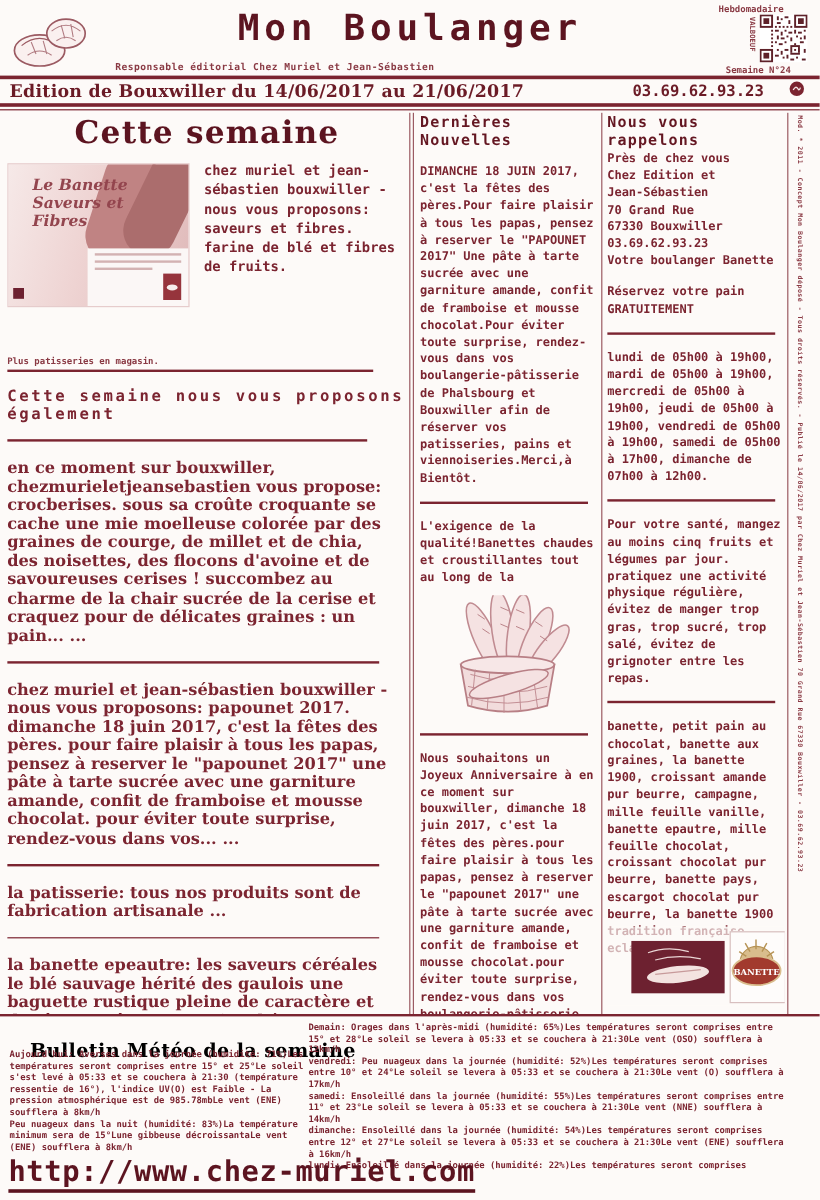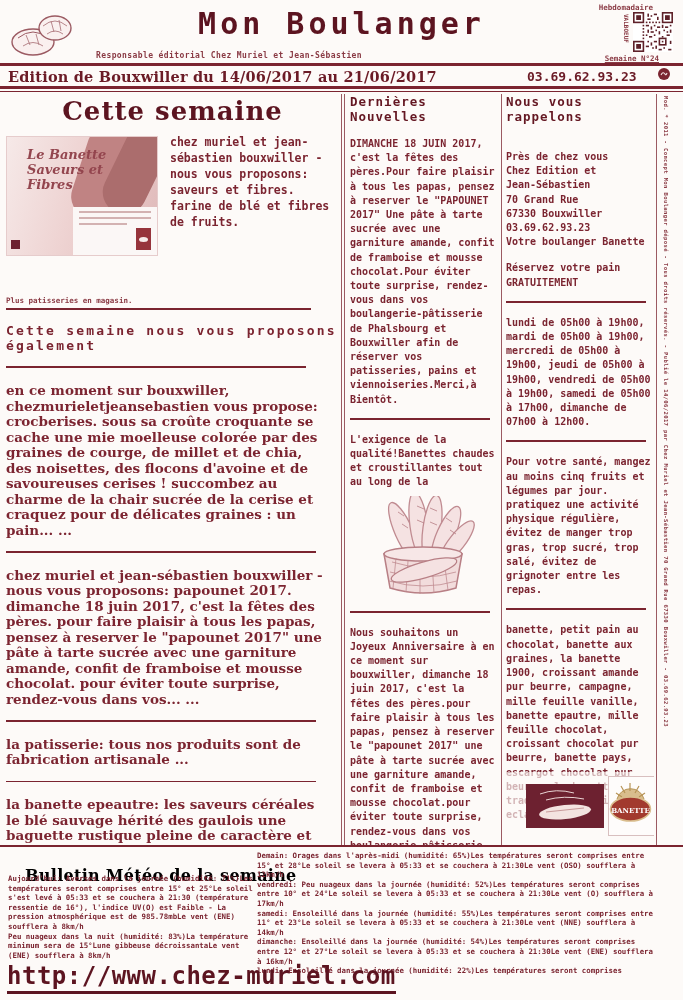--- a/index.html
+++ b/index.html
@@ -11,21 +11,21 @@
   header{position:absolute;left:0;top:0;width:683px;height:76px;}
   .bread-logo{position:absolute;left:10px;top:12px;width:64px;height:46px;}
   h1.title{position:absolute;left:0;right:0;top:6px;margin:0;text-align:center;
      font:bold 30px "DejaVu Sans Mono",monospace;letter-spacing:4px;color:#5c1420;}
   .editorial{position:absolute;left:96px;top:51px;font:bold 8px "DejaVu Sans Mono",monospace;
      letter-spacing:.4px;color:#8a3a44;}
   .periodicity{position:absolute;right:30px;top:3px;font:bold 7.5px "DejaVu Sans Mono",monospace;color:#8a3a44;}
   .qr{position:absolute;right:10px;top:12px;width:40px;height:40px;}
   .qrside{position:absolute;right:53px;top:14px;height:40px;writing-mode:vertical-rl;
      font:bold 6px "DejaVu Sans Mono",monospace;color:#8a3a44;overflow:hidden;}
-  .week{position:absolute;right:24px;top:54px;font:bold 7.5px "DejaVu Sans Mono",monospace;color:#8a3a44;text-decoration:underline;}
+  .week{position:absolute;right:24px;top:54px;font:bold 7.5px "DejaVu Sans Mono",monospace;color:#8a3a44;}
 
   .hrule{position:absolute;left:0;width:683px;background:#7b2430;}
   .r1{top:63px;height:3px;}
   .r2{top:86px;height:3px;}
   .r3{top:91px;height:1px;}
   .rweather{top:845px;height:2px;}
 
   .edition-bar{position:absolute;left:0;top:66px;width:683px;height:20px;}
   .edition-title{position:absolute;left:8px;top:2px;
      font:bold 14.5px "DejaVu Serif","Liberation Serif",serif;color:#6b1b26;letter-spacing:.2px;}
@@ -69,21 +69,21 @@
   .ldiv{height:1.5px;background:#7b2430;width:310px;margin-top:13px;}
 
   
   .colhead{margin:0;font:bold 12.5px "DejaVu Sans Mono",monospace;letter-spacing:1px;color:#641722;}
   .mtext{font:bold 10px "DejaVu Sans Mono",monospace;line-height:14.2px;color:#7b2430;
      margin-top:13px;word-wrap:break-word;}
   .mdiv{height:2px;background:#7b2430;margin:11px 2px 0 0;width:140px;}
   .basket{display:block;margin:6px auto 0;}
 
   .addr{font:bold 10px "DejaVu Sans Mono",monospace;line-height:14.2px;color:#7b2430;}
-  .addr-block{margin-top:26px;}
+  .addr-block{margin-top:2px;}
   .reserve{margin-top:12px;}
   .rlogos{position:absolute;left:0;top:678px;width:148px;height:66px;background:#fdfaf8aa;text-decoration:underline;}
   .logo-dark{position:absolute;left:20px;top:12px;width:78px;height:44px;}
   .logo-banette{position:absolute;left:102px;top:4px;width:45px;height:58px;
      background:#fefcfb;border:1px solid #d8bfbf;}
 
   
   .weather-title{position:absolute;left:8px;top:849px;margin:17px;
      font:bold 16px "DejaVu Serif",serif;color:#000000;letter-spacing:.3px;}
   .wtext{font:bold 7.4px "DejaVu Sans Mono",monospace;line-height:9.6px;color:#7b2430;}

